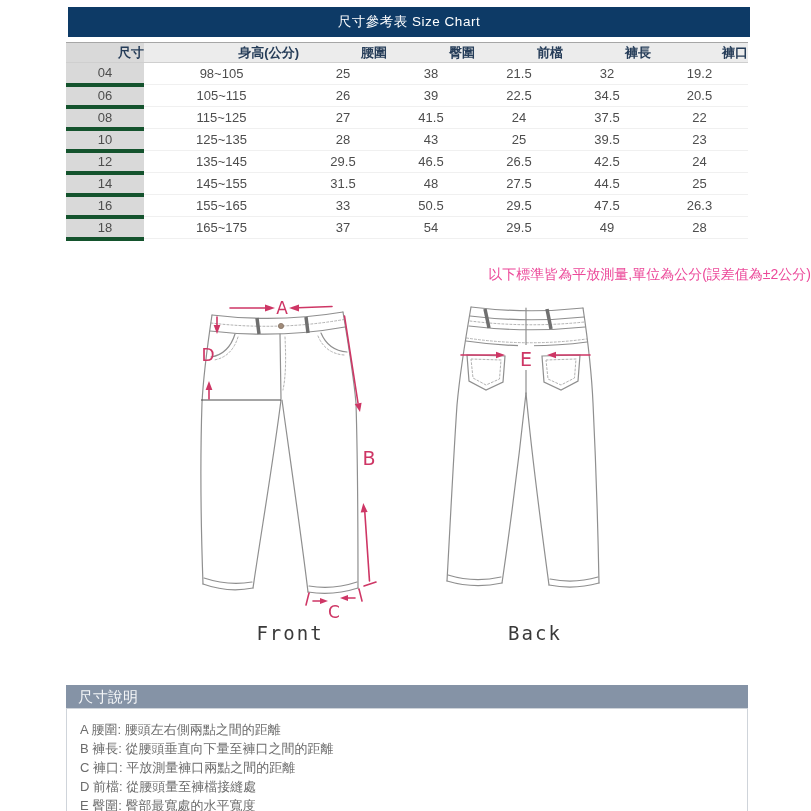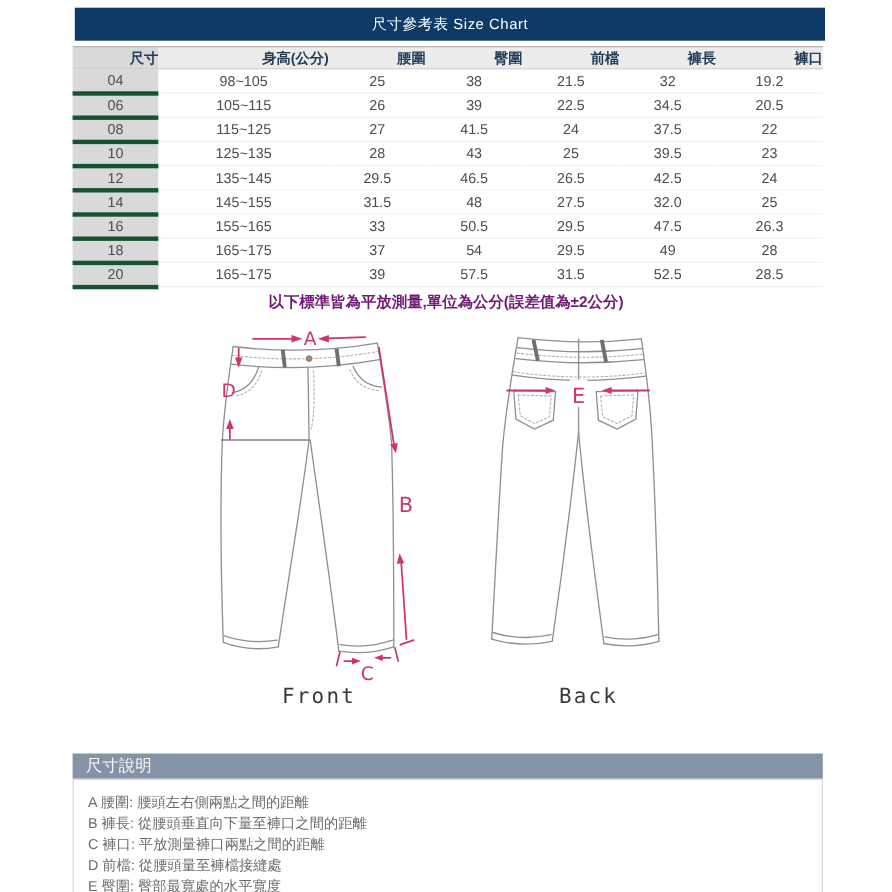--- a/index.html
+++ b/index.html
@@ -30,22 +30,22 @@
     border-top:1px solid #a6a6a6;border-bottom:1px solid #cfcfcf;
   }
   table.size-table th.size-col{background:#d9d9d9;}
   table.size-table td{
     color:#4d4d4d;height:22px;text-align:center;background:#fff;
     border-bottom:1px solid #f0f0f0;
   }
   table.size-table td:first-child{background:#d9d9d9;border-bottom:4px solid #14532d;}
 
   .note{
-    position:absolute;left:0;top:266px;width:811px;text-align:center;
-    font-size:14px;font-weight:bold;color:#701a75;
+    position:absolute;left:0;top:266px;width:811px;text-align:right;
+    font-size:14px;font-weight:normal;color:#ec4899;
   }
 
   .fig{position:absolute;width:210px;height:350px;}
   .fig-front{left:185px;top:293px;}
   .fig-back{left:430px;top:293px;}
   .fig-label{
     position:absolute;width:210px;text-align:center;top:622px;
     font-family:"DejaVu Sans Mono","Liberation Mono",monospace;
     font-size:19px;color:#3a3a3a;letter-spacing:2px;
   }
@@ -147,49 +147,40 @@
           <td>26.5</td>
           <td>42.5</td>
           <td>24</td>
         </tr>
         <tr>
           <td>14</td>
           <td>145~155</td>
           <td>31.5</td>
           <td>48</td>
           <td>27.5</td>
-          <td>32.0</td>
+          <td>44.5</td>
           <td>25</td>
         </tr>
         <tr>
           <td>16</td>
           <td>155~165</td>
           <td>33</td>
           <td>50.5</td>
           <td>29.5</td>
           <td>47.5</td>
           <td>26.3</td>
         </tr>
         <tr>
           <td>18</td>
           <td>165~175</td>
           <td>37</td>
           <td>54</td>
           <td>29.5</td>
           <td>49</td>
           <td>28</td>
-        </tr>
-        <tr>
-          <td>20</td>
-          <td>165~175</td>
-          <td>39</td>
-          <td>57.5</td>
-          <td>31.5</td>
-          <td>52.5</td>
-          <td>28.5</td>
         </tr>
       </tbody>
   </table>
 
   <div class="note">以下標準皆為平放測量,單位為公分(誤差值為±2公分)</div>
 
   <svg class="fig fig-front" viewBox="0 0 210 350">
 
     <path class="g" d="M 27 22 Q 93 30 158 19"></path>
     <path class="g" d="M 25 38 Q 93 46 160 34"></path>

